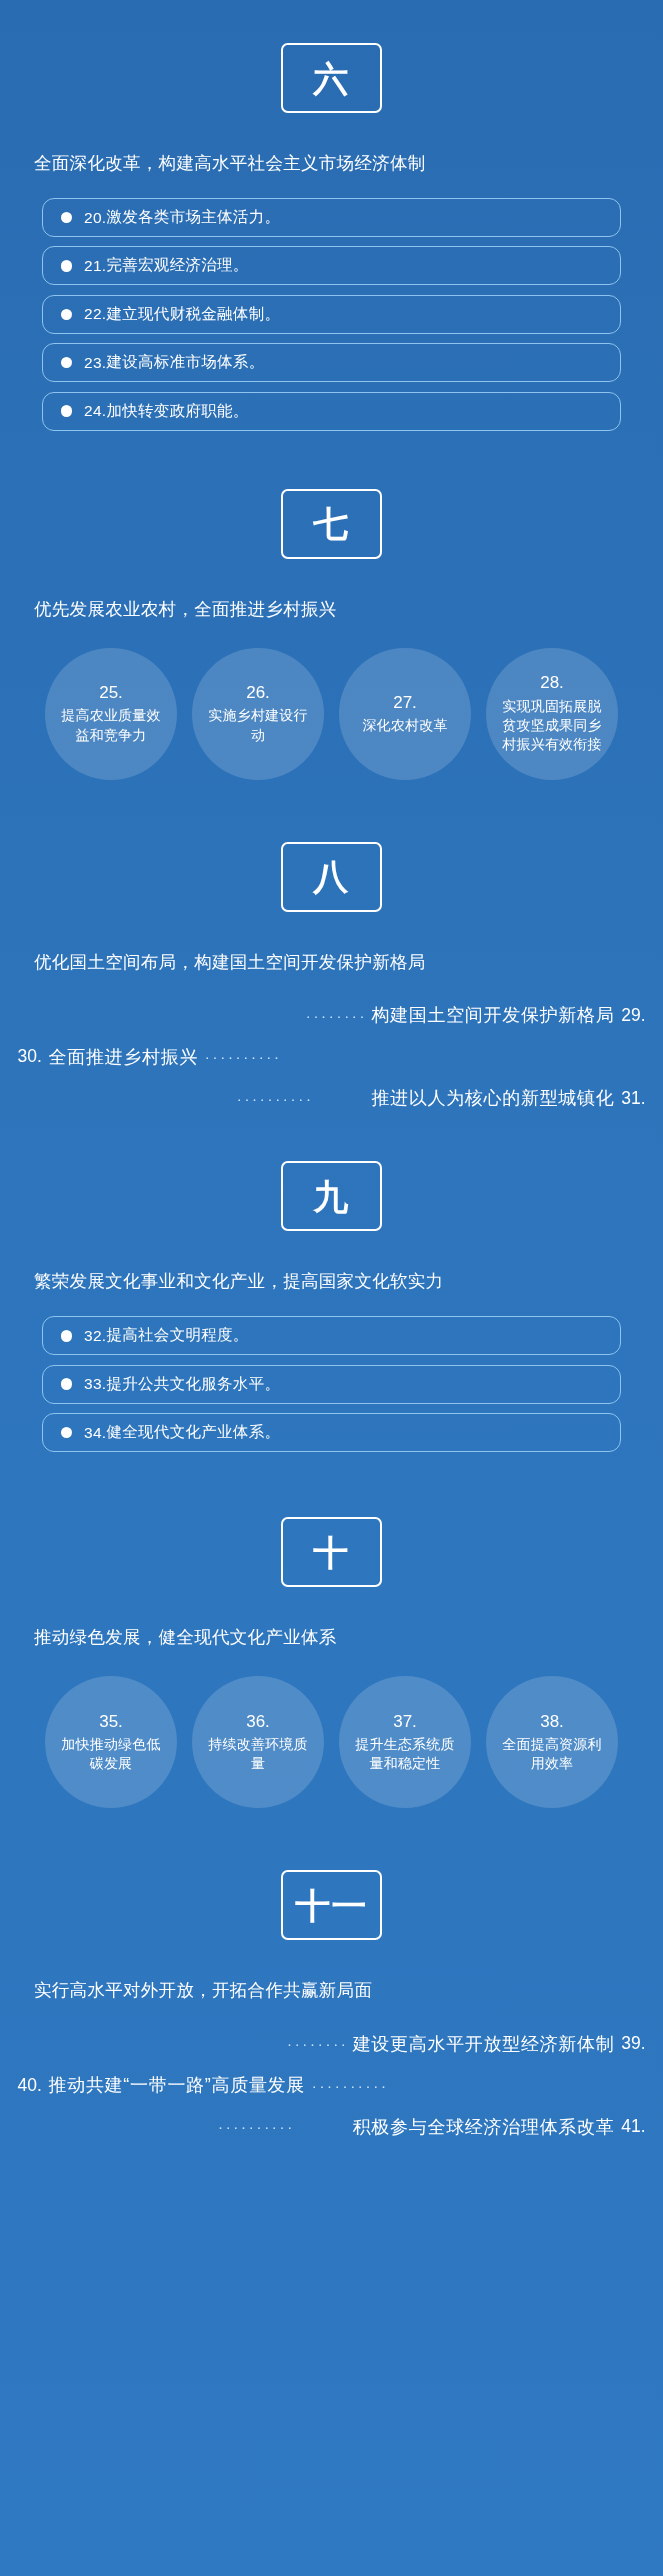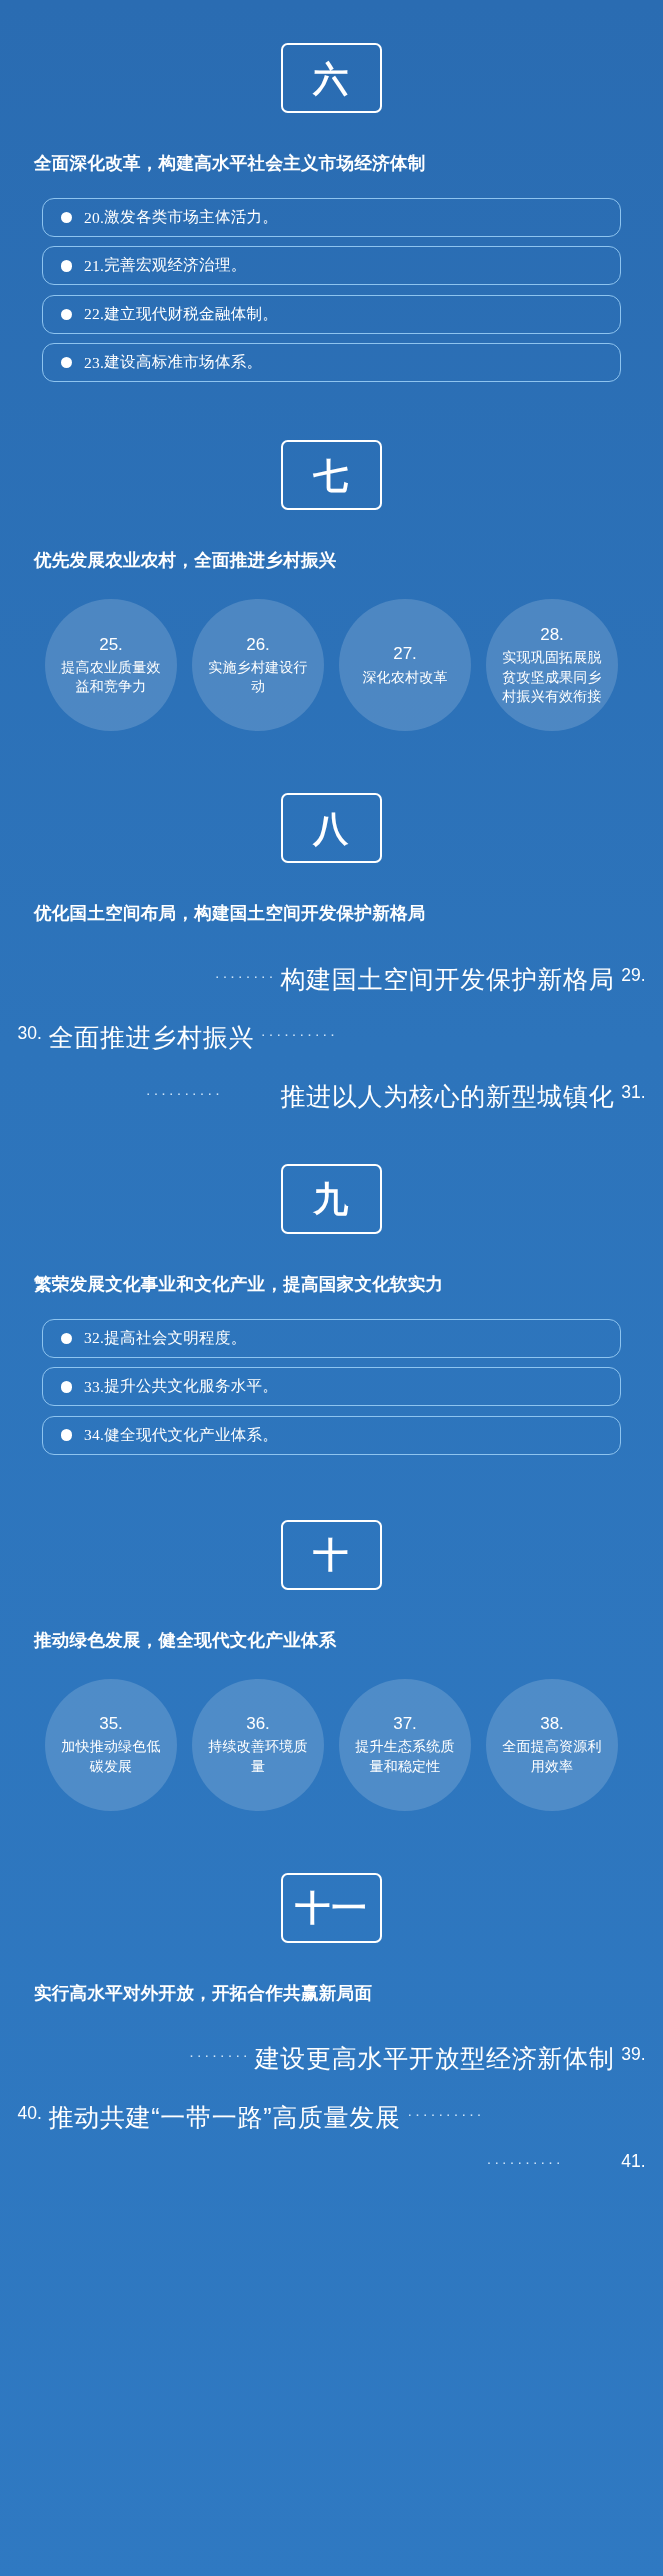--- a/index.html
+++ b/index.html
@@ -41,31 +41,30 @@
     color: #ffffff;
     line-height: 1;
   }
 
   .section {
     width: 663px;
     box-sizing: border-box;
   }
   .section-title {
     font-size: 17.5px;
-    font-weight: bold;
+    font-weight: normal;
     color: #ffffff;
     padding: 0 34px;
     margin: 38px 0 23px 0;
     letter-spacing: 0.3px;
   }
 
   
   .pill-list {
     padding: 0 42px 0 42px;
-    font-family: Liberation Serif, serif;
   }
   .pill {
     border: 1.3px solid #8ec4ef;
     border-radius: 12px;
     height: 39px;
     display: flex;
     align-items: center;
     margin-bottom: 9.4px;
     padding-left: 17.5px;
     box-sizing: border-box;
@@ -133,25 +132,24 @@
   .dline.left { justify-content: flex-start; }
   .dline .dashes {
     flex: 0 0 auto;
     color: #cfe4f7;
     font-size: 15px;
     letter-spacing: 2.7px;
     white-space: nowrap;
     overflow: hidden;
   }
   .dline .dl-text {
-    font-size: 25px;
+    font-size: 18px;
     color: #ffffff;
     letter-spacing: 0.7px;
     white-space: nowrap;
-    margin-top: 8px;
   }
   .dline .dl-num {
     font-size: 17.5px;
     color: #ffffff;
     white-space: nowrap;
   }
   .dashes.w-short { width: 59px; }
   .dashes.w-mid   { width: 101px; }
   .dashes.w-long  { width: 128px; }
   .dashes.w-xlong { width: 155px; }
@@ -181,20 +179,25 @@
       </div>
       <div class="pill">
         <span class="dot"></span>
         <span class="pill-text">22.</span>
         <span class="pill-text">建立现代财税金融体制。</span>
       </div>
       <div class="pill">
         <span class="dot"></span>
         <span class="pill-text">23.</span>
         <span class="pill-text">建设高标准市场体系。</span>
+      </div>
+      <div class="pill">
+        <span class="dot"></span>
+        <span class="pill-text">24.</span>
+        <span class="pill-text">加快转变政府职能。</span>
       </div>
     </div>
   </div>
 
   <div class="section" style="margin-top:58px;">
     <div class="num-badge">
       <span class="num-text">七</span>
     </div>
     <div class="section-title">优先发展农业农村，全面推进乡村振兴</div>
     <div class="circle-row">
@@ -301,19 +304,20 @@
         <span class="dl-text">建设更高水平开放型经济新体制</span>
         <span class="dl-num">39.</span>
       </div>
       <div class="dline left">
         <span class="dl-num">40.</span>
         <span class="dl-text">推动共建“一带一路”高质量发展</span>
         <span class="dashes w-mid">··········</span>
       </div>
       <div class="dline right">
         <span class="dashes w-long">··········</span>
+        <span class="dl-text">积极参与全球经济治理体系改革</span>
         <span class="dl-num">41.</span>
       </div>
     </div>
   </div>
 
 </div>
 
 
 </body></html>

